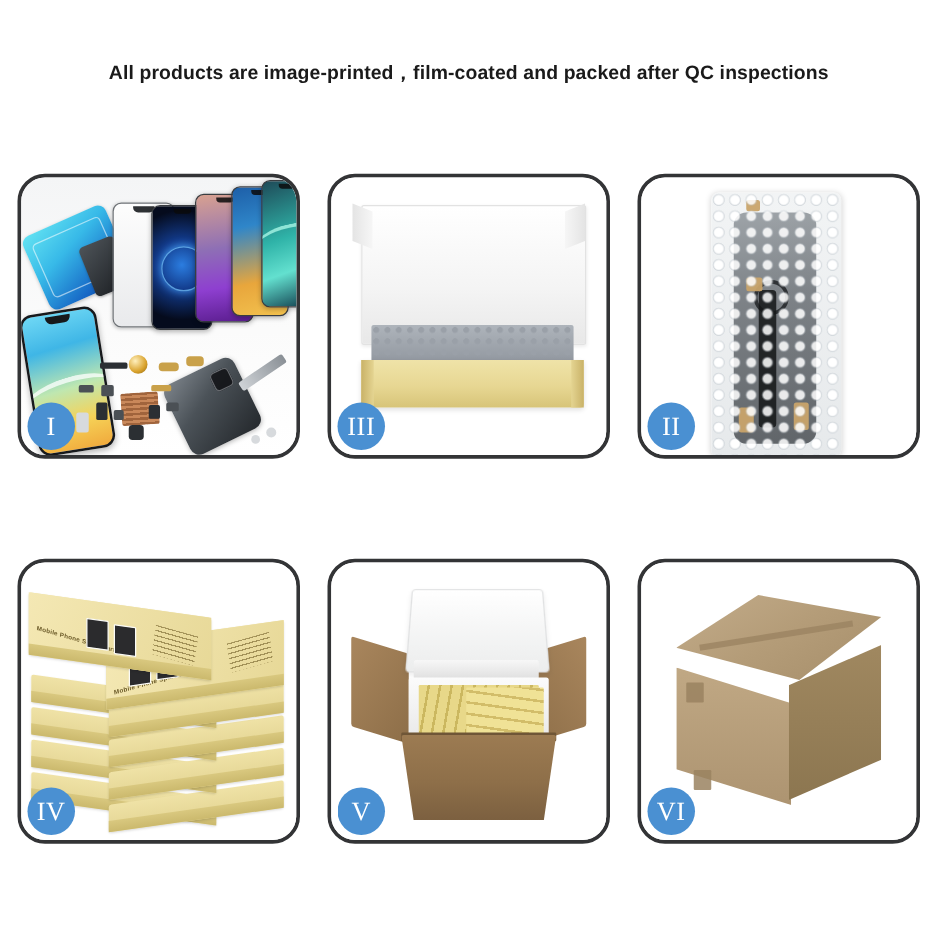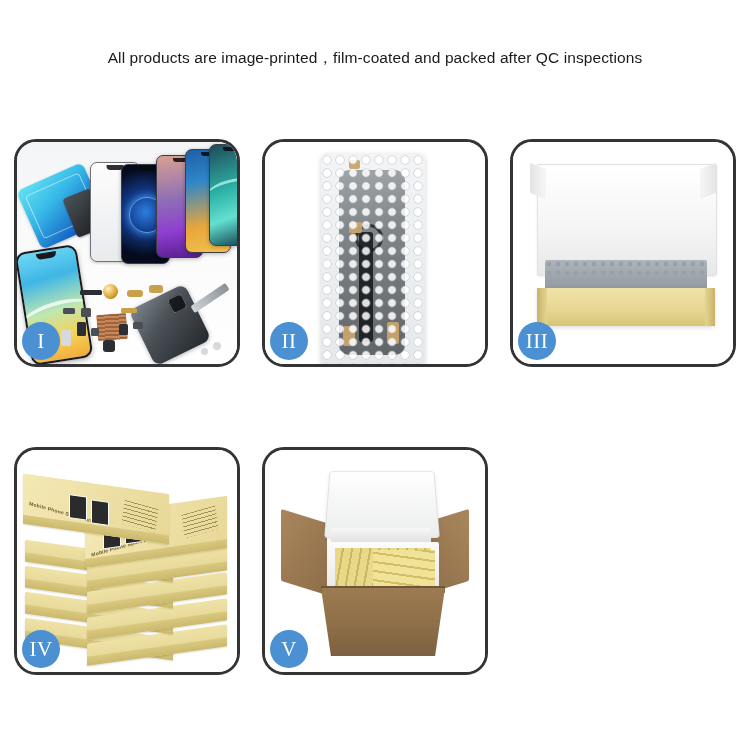--- a/index.html
+++ b/index.html
@@ -10,21 +10,21 @@
   }
   .page{position:relative;width:750px;height:750px;}
 
   
   .header{position:absolute;left:0;top:36px;width:750px;text-align:center;}
   .title{
     font-size:40px;letter-spacing:1.2px;color:#0d0d0d;font-weight:400;
     line-height:1.05;white-space:nowrap;
   }
   .subtitle{
-    margin-top:12px;font-size:15.5px;color:#1a1a1a;font-weight:400;
+    margin-top:12px;font-size:15.5px;color:#1a1a1a;font-weight:700;
     letter-spacing:.1px;white-space:nowrap;
   }
 
   
   .grid{
     position:absolute;left:14px;top:139px;width:722px;height:536px;
     display:grid;grid-template-columns:repeat(3,226px);
     grid-template-rows:repeat(2,228px);
     column-gap:22px;row-gap:80px;
   }
@@ -351,47 +351,47 @@
         <div class="sp" style="left:102px;top:182px;width:9px;height:11px;"></div>
         <div class="sp g" style="left:104px;top:166px;width:16px;height:5px;"></div>
         <div class="sp l" style="left:116px;top:180px;width:10px;height:7px;"></div>
         <div class="sp w" style="left:196px;top:200px;width:8px;height:8px;border-radius:50%;"></div>
         <div class="sp w" style="left:184px;top:206px;width:7px;height:7px;border-radius:50%;"></div>
       </div>
       <div class="badge">I</div>
     </div>
 
     <div class="panel">
+      <div class="panel-inner p3">
+        <div class="b3-lid"></div>
+        <div class="b3-lid-flapL"></div>
+        <div class="b3-lid-flapR"></div>
+        <div class="b3-foam"></div>
+        <div class="b3-body"></div>
+      </div>
+      <div class="badge">III</div>
+    </div>
+
+    <div class="panel">
       <div class="panel-inner p2">
         <div class="bubble-bag">
           <div class="inner-part"></div>
           <div class="inner-ring"></div>
           <div class="inner-flex"></div>
           <div class="tape" style="left:28px;top:6px;width:11px;height:9px;"></div>
           <div class="tape" style="left:28px;top:68px;width:13px;height:11px;"></div>
           <div class="tape" style="left:22px;top:172px;width:12px;height:20px;"></div>
           <div class="tape" style="left:66px;top:168px;width:12px;height:22px;"></div>
           <div class="bub-overlay"></div>
         </div>
       </div>
       <div class="badge">II</div>
     </div>
 
     <div class="panel">
-      <div class="panel-inner p3">
-        <div class="b3-lid"></div>
-        <div class="b3-lid-flapL"></div>
-        <div class="b3-lid-flapR"></div>
-        <div class="b3-foam"></div>
-        <div class="b3-body"></div>
-      </div>
-      <div class="badge">III</div>
-    </div>
-
-    <div class="panel">
       <div class="panel-inner p4">
         <div class="stack">
 
           <div class="sbox" style="left:8px;top:178px;width:148px;height:22px;transform:skewY(8deg);">
               <div class="edge"></div>
             </div>
           <div class="sbox" style="left:70px;top:184px;width:140px;height:22px;transform:skewY(-8deg);">
               <div class="edge"></div>
             </div>
           <div class="sbox" style="left:8px;top:152px;width:148px;height:22px;transform:skewY(8deg);">
@@ -443,15 +443,26 @@
         <div class="v-lid-rim"></div>
         <div class="v-foam"></div>
         <div class="v-content"></div>
         <div class="v-content2"></div>
         <div class="v-body-rim"></div>
         <div class="v-body"></div>
       </div>
       <div class="badge">V</div>
     </div>
 
+    <div class="panel">
+      <div class="panel-inner p6">
+        <div class="c-top"></div>
+        <div class="c-seam"></div>
+        <div class="c-front"></div>
+        <div class="c-side"></div>
+        <div class="c-tab" style="left:36px;top:96px;width:14px;height:16px;"></div>
+        <div class="c-tab" style="left:42px;top:166px;width:14px;height:16px;"></div>
+      </div>
+      <div class="badge">VI</div>
+    </div>
 
   </div>
 </div>
 
 </body></html>

